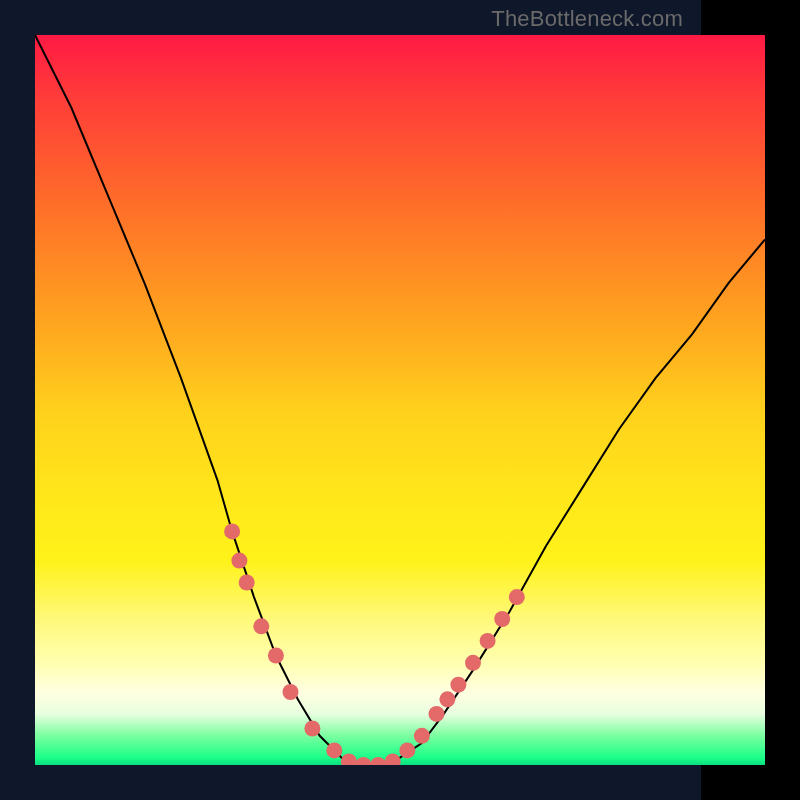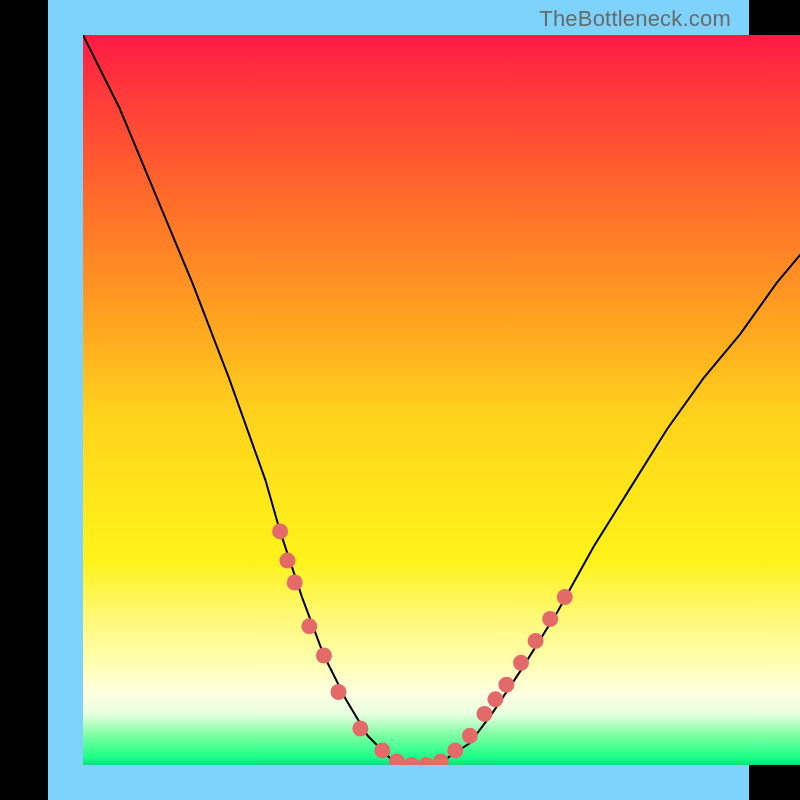--- a/index.html
+++ b/index.html
@@ -8,22 +8,21 @@
     width: 800px;
     height: 800px;
     overflow: hidden;
     background: #000;
     font-family: Arial, Helvetica, sans-serif;
   }
   .frame {
     position: relative;
     width: 701px;
     height: 800px;
-    background: #7dd3fc;
-    margin-left: 48px;
+    background: #0f172a;
   }
   .watermark {
     position: absolute;
     top: 6px;
     right: 18px;
     color: #6a6a6a;
     font-size: 22px;
     font-weight: 500;
     letter-spacing: 0.2px;
     z-index: 10;

